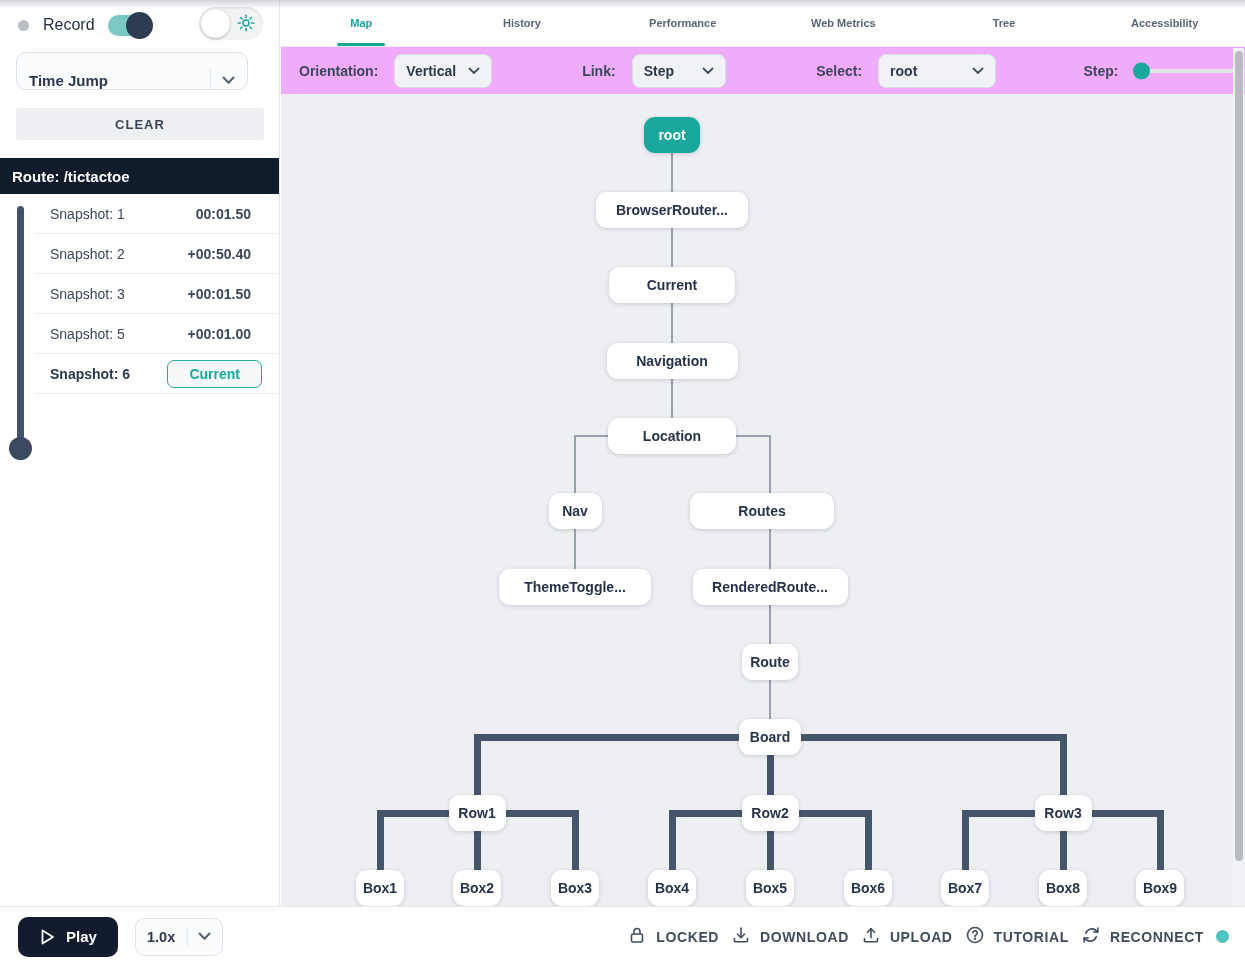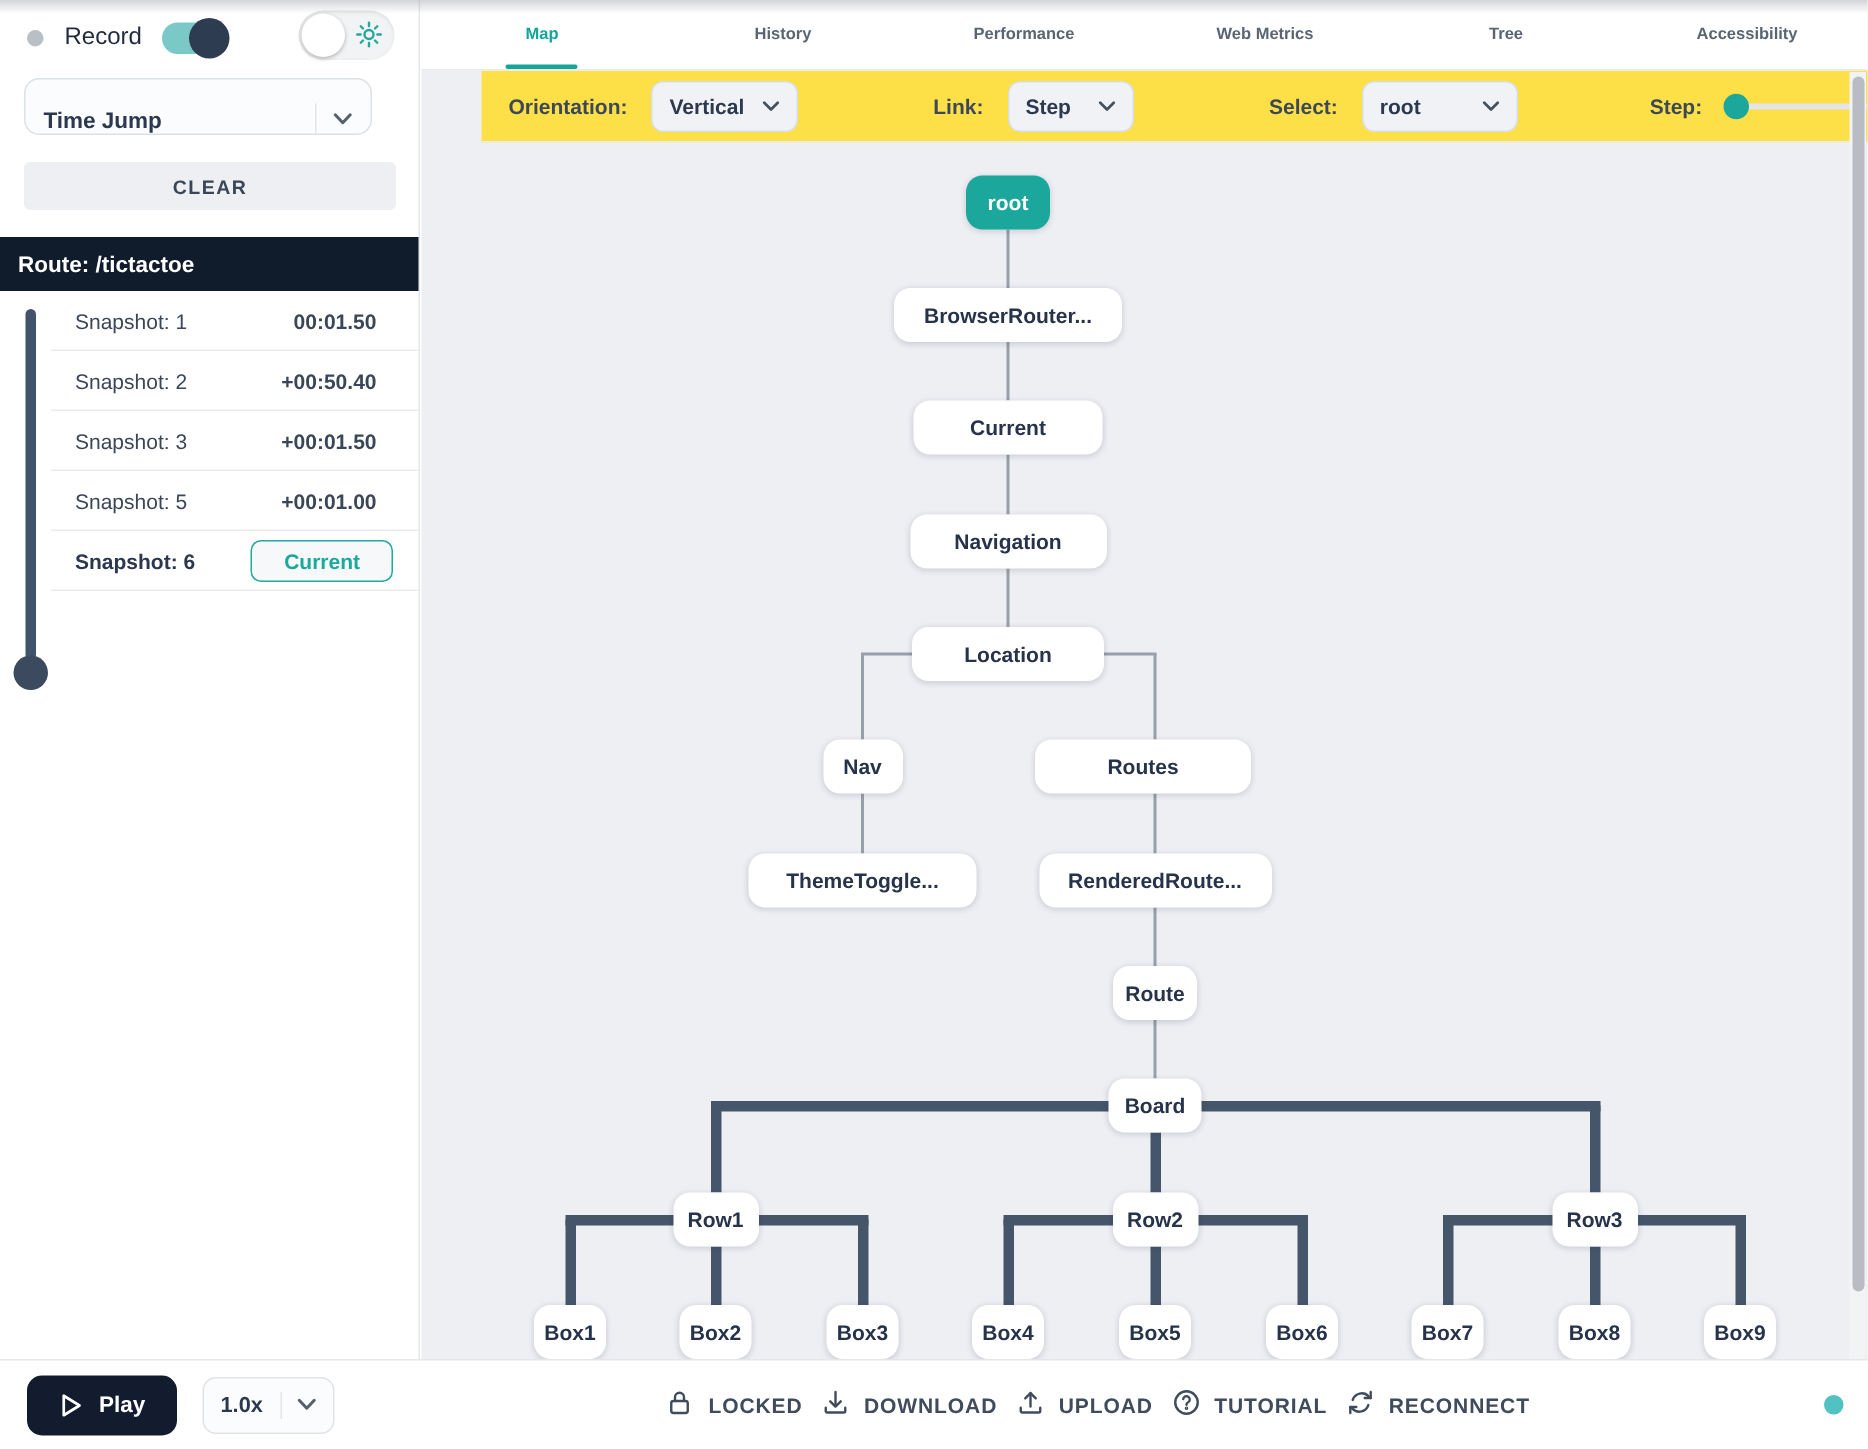--- a/index.html
+++ b/index.html
@@ -52,22 +52,22 @@
   
   #main { position:absolute; left:281px; top:0; right:0; bottom:60px; background:#edeff3; }
   .tabbar { position:absolute; top:0; left:0; right:0; height:47px; background:#fff;
     border-bottom:1px solid #e8eaee; display:flex; z-index:5; }
   .tab { flex:1; display:flex; align-items:center; justify-content:center; font-size:11px; font-weight:600;
     color:#5a6574; position:relative; cursor:pointer; }
   .tab.active { color:#14a69a; }
   .tab.active::after { content:""; position:absolute; bottom:0; left:50%; transform:translateX(-50%);
     width:48px; height:3px; background:#14a69a; border-radius:2px; }
 
-  .controls { position:absolute; top:47px; left:0; right:0; height:48px; background:#fde047;
-    border-bottom:1px solid #eceef1; display:flex; align-items:center; z-index:4;margin-left:40px; }
+  .controls { position:absolute; top:47px; left:0; right:0; height:48px; background:#f0abfc;
+    border-bottom:1px solid #eceef1; display:flex; align-items:center; z-index:4; }
   .ctl-label { font-size:14px; font-weight:600; color:#3c4858; }
   .dropdown { height:34px; background:#f0f2f5; border:1px solid #d9dee4; border-radius:8px;
     display:flex; align-items:center; padding:0 11px; font-size:14px; font-weight:600; color:#2c3850;
     margin-left:16px; cursor:pointer;justify-content:space-between; }
   .dropdown .dd-val { margin-right:12px; }
   .dropdown.wide { width:122px; justify-content:space-between; }
   .slider-track { width:118px; height:4px; background:#e3e5e9; border-radius:3px; position:relative; margin-left:14px; }
   .slider-knob { position:absolute; left:0px; top:50%; transform:translateY(-50%); width:17px; height:17px;
     border-radius:50%; background:#1ba79b; cursor:pointer; }
 
@@ -83,21 +83,21 @@
 
   
   #footer { position:absolute; left:0; bottom:0; width:100%; height:60px; background:#fff;
     border-top:1px solid #e4e7ea; display:flex; align-items:center; z-index:8; }
   .play-btn { margin-left:18px; width:100px; height:40px; background:#131c2e; border:none; border-radius:10px;
     color:#fff; display:flex; align-items:center; justify-content:center; gap:11px; font-size:15px;
     font-weight:700; cursor:pointer; font-family:"Liberation Sans", sans-serif; }
   .speed { margin-left:17px; height:38px; border:1px solid #dfe3e8; background:#fbfcfd; border-radius:9px;
     display:flex; align-items:center; padding:0 11px; font-size:14.5px; font-weight:600; color:#2c3850; cursor:pointer; }
   .speed .sp-div { width:1px; height:18px; background:#e2e5ea; margin:0 10px 0 12px; }
-  .actions { flex:1; display:flex; justify-content:center; align-items:center; margin:0 6px 0 30px; }
+  .actions { flex:1; display:flex; justify-content:flex-end; align-items:center; margin:0 6px 0 30px; }
   .action { display:flex; align-items:center; gap:9px; font-size:14px; font-weight:600; letter-spacing:.6px;
     color:#404c5d; background:none; border:none; cursor:pointer; font-family:"Liberation Sans", sans-serif; }
   .status-dot { width:13px; height:13px; border-radius:50%; margin-right:16px; }
 </style>
 </head>
 <body>
 
 <div class="app">
   <div class="top-shade"></div>
 

